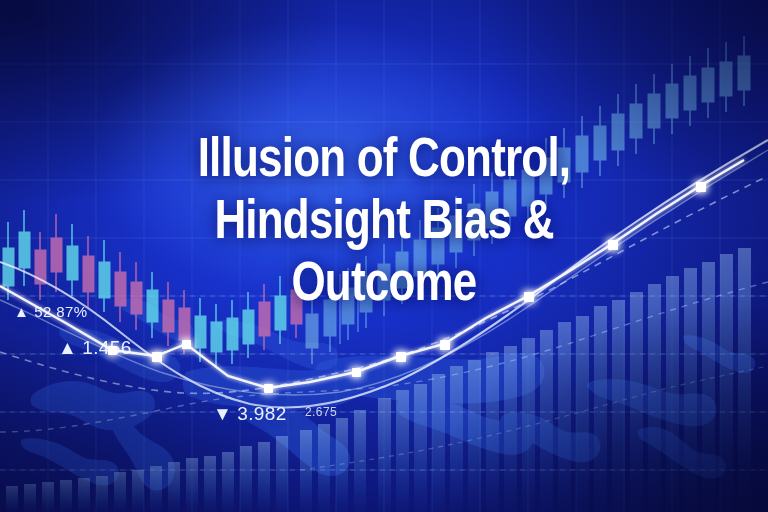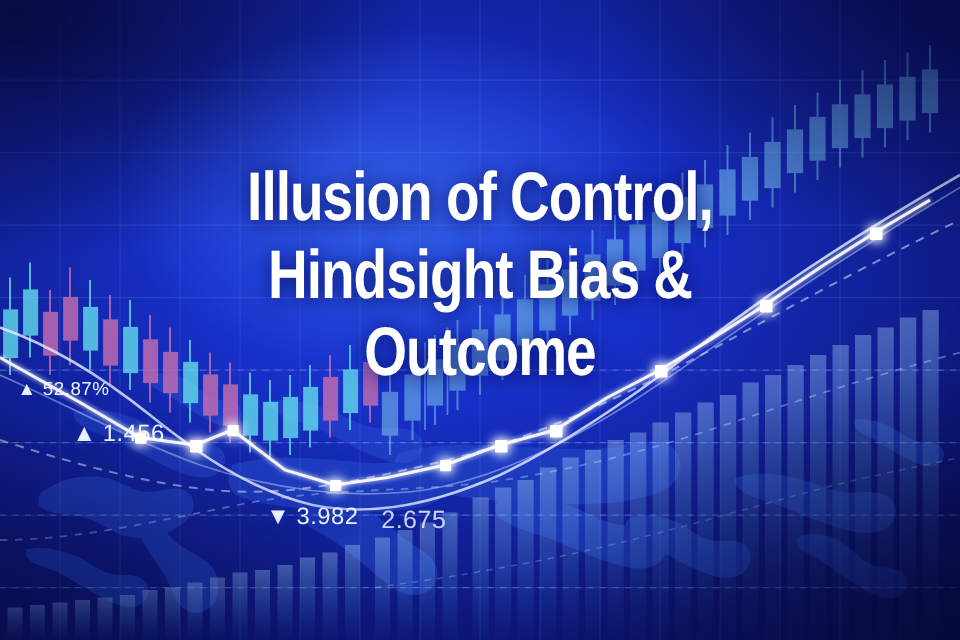--- a/index.html
+++ b/index.html
@@ -324,21 +324,21 @@
   <div>
     <div class="readout" style="left:14px;top:303px;font-size:15px;">
       <span class="tri">▲</span><span>52.87%</span>
     </div>
     <div class="readout" style="left:58px;top:337px;font-size:19px;">
       <span class="tri">▲</span><span>1.456</span>
     </div>
     <div class="readout" style="left:213px;top:403px;font-size:19px;">
       <span class="tri">▼</span><span>3.982</span>
     </div>
-    <div class="readout" style="left:305px;top:405px;font-size:20px;opacity:.85;">
+    <div class="readout" style="left:305px;top:405px;font-size:12px;opacity:.85;">
       <span>2.675</span>
     </div>
   </div>
 
   <div class="headline">
     <span class="ln">Illusion of Control,</span>
     <span class="ln">Hindsight Bias &amp;</span>
     <span class="ln">Outcome</span>
   </div>
 

